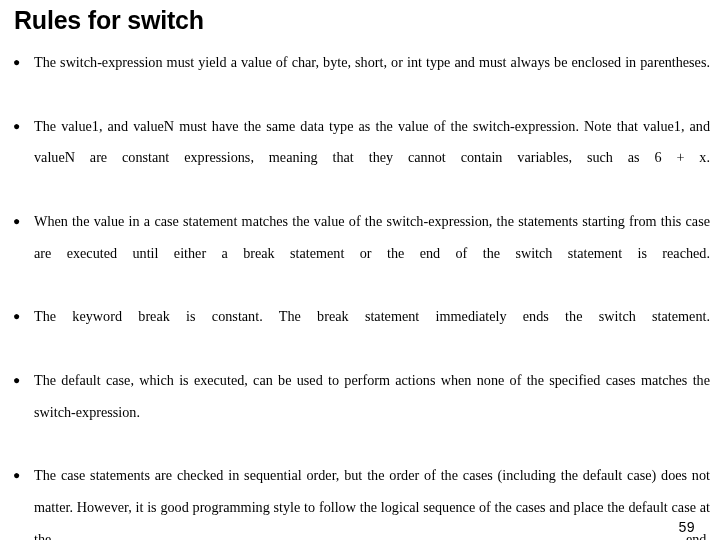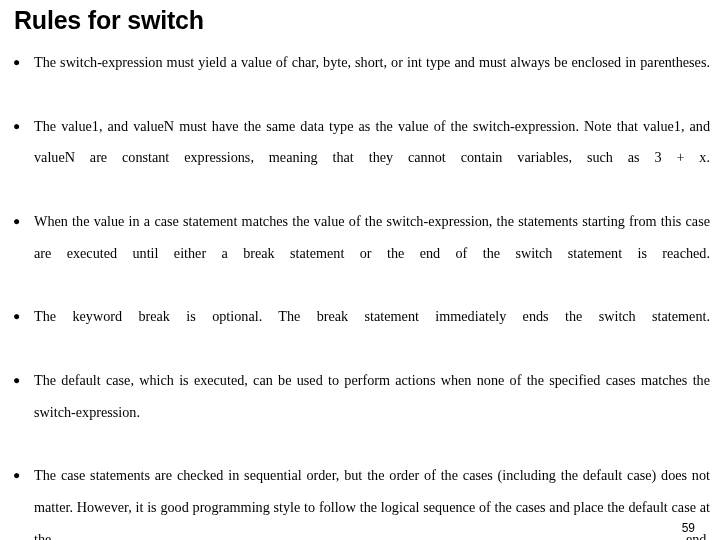--- a/index.html
+++ b/index.html
@@ -77,53 +77,53 @@
   .bullet-text::after {
     content: "";
     display: inline-block;
     width: 100%;
   }
 
   .page-number {
     position: absolute;
     right: 12px;
     bottom: 6px;
-    font-size: 12px;
+    font-size: 14px;
     line-height: 12px;
     color: #000000;
-    font-family: Liberation Sans, sans-serif;
+    font-family: Liberation Mono, monospace;
   }
 </style>
 </head>
 <body>
 
 <div class="slide">
 
   <div class="slide-title">Rules for switch</div>
 
   <ul class="bullet-list">
 
     <li class="bullet-item">
       <span class="bullet-marker">●</span>
       <span class="bullet-text">The switch-expression must yield a value of char, byte, short, or int type and must always be enclosed in parentheses.</span>
     </li>
 
     <li class="bullet-item">
       <span class="bullet-marker">●</span>
-      <span class="bullet-text">The value1, and valueN must have the same data type as the value of the switch-expression. Note that value1, and valueN are constant expressions, meaning that they cannot contain variables, such as 3 + x.</span>
+      <span class="bullet-text">The value1, and valueN must have the same data type as the value of the switch-expression. Note that value1, and valueN are constant expressions, meaning that they cannot contain variables, such as 6 + x.</span>
     </li>
 
     <li class="bullet-item">
       <span class="bullet-marker">●</span>
       <span class="bullet-text">When the value in a case statement matches the value of the switch-expression, the statements starting from this case are executed until either a break statement or the end of the switch statement is reached.</span>
     </li>
 
     <li class="bullet-item">
       <span class="bullet-marker">●</span>
-      <span class="bullet-text">The keyword break is optional. The break statement immediately ends the switch statement.</span>
+      <span class="bullet-text">The keyword break is constant. The break statement immediately ends the switch statement.</span>
     </li>
 
     <li class="bullet-item">
       <span class="bullet-marker">●</span>
       <span class="bullet-text">The default case, which is executed, can be used to perform actions when none of the specified cases matches the switch-expression.</span>
     </li>
 
     <li class="bullet-item">
       <span class="bullet-marker">●</span>
       <span class="bullet-text">The case statements are checked in sequential order, but the order of the cases (including the default case) does not matter. However, it is good programming style to follow the logical sequence of the cases and place the default case at the end.</span>

